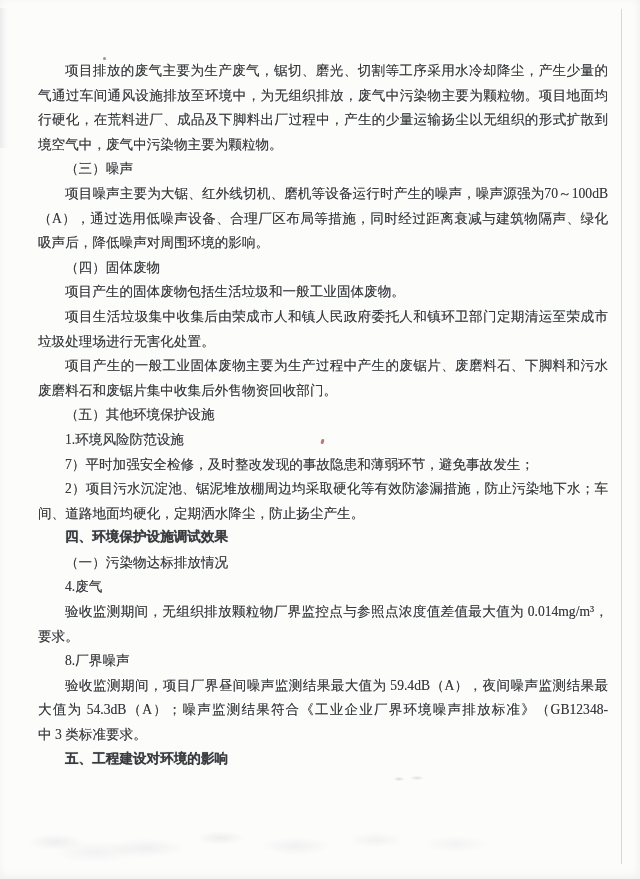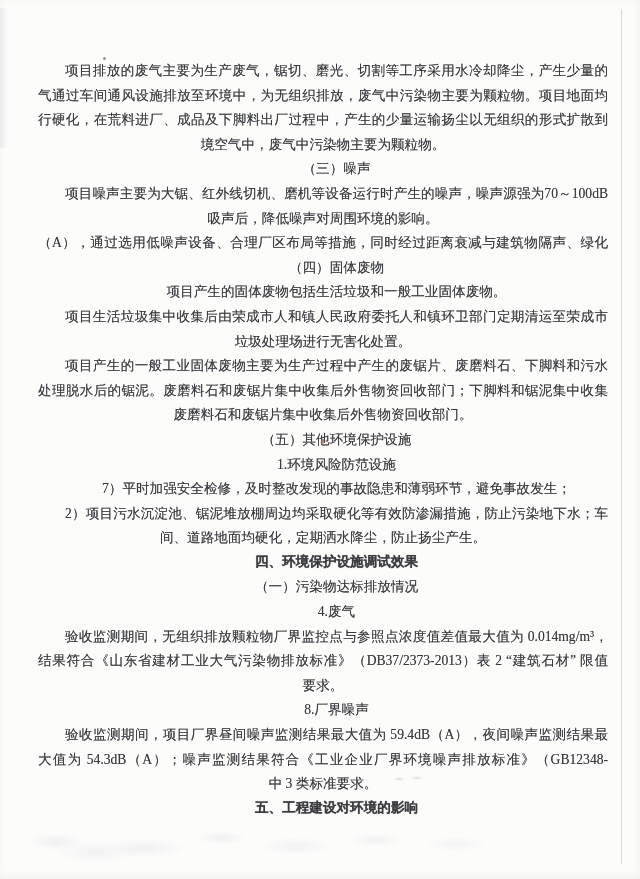--- a/index.html
+++ b/index.html
@@ -27,21 +27,21 @@
     top: 59px;
     width: 570px;
     color: #383a3e;
     font-size: 13.6px;
     text-shadow: 0 0 0.6px rgba(55,57,62,0.55);
   }
   .line {
     height: 24.6px;
     line-height: 24.6px;
     overflow: hidden;
-    text-align: center;
+    text-align: left;
     white-space: pre-wrap;
   }
   .line.fill {
     text-align: justify;
     text-align-last: justify;
   }
   .line.indent {
     text-indent: 27px;
   }
   .line.bold {
@@ -118,39 +118,37 @@
 
 <div class="viewport">
   <div class="page">
     <div class="text-column" id="text-column">
         <div class="line indent fill">项目排放的废气主要为生产废气，锯切、磨光、切割等工序采用水冷却降尘，产生少量的废</div>
         <div class="line fill">气通过车间通风设施排放至环境中，为无组织排放，废气中污染物主要为颗粒物。项目地面均进</div>
         <div class="line fill">行硬化，在荒料进厂、成品及下脚料出厂过程中，产生的少量运输扬尘以无组织的形式扩散到环</div>
         <div class="line">境空气中，废气中污染物主要为颗粒物。</div>
         <div class="line indent">（三）噪声</div>
         <div class="line indent fill">项目噪声主要为大锯、红外线切机、磨机等设备运行时产生的噪声，噪声源强为70～100dB</div>
+        <div class="line fill">（A），通过选用低噪声设备、合理厂区布局等措施，同时经过距离衰减与建筑物隔声、绿化</div>
         <div class="line">吸声后，降低噪声对周围环境的影响。</div>
-        <div class="line fill">（A），通过选用低噪声设备、合理厂区布局等措施，同时经过距离衰减与建筑物隔声、绿化</div>
         <div class="line indent">（四）固体废物</div>
         <div class="line indent">项目产生的固体废物包括生活垃圾和一般工业固体废物。</div>
         <div class="line indent fill">项目生活垃圾集中收集后由荣成市人和镇人民政府委托人和镇环卫部门定期清运至荣成市</div>
         <div class="line">垃圾处理场进行无害化处置。</div>
         <div class="line indent fill">项目产生的一般工业固体废物主要为生产过程中产生的废锯片、废磨料石、下脚料和污水</div>
-        <div class="line fill">处理脱水后的锯泥。废磨料石和废锯片集中收集后外售物资回收部门；下脚料和锯泥集中收集</div>
         <div class="line">废磨料石和废锯片集中收集后外售物资回收部门。</div>
         <div class="line indent">（五）其他环境保护设施</div>
         <div class="line indent">1.环境风险防范设施</div>
         <div class="line indent">7）平时加强安全检修，及时整改发现的事故隐患和薄弱环节，避免事故发生；</div>
         <div class="line indent fill">2）项目污水沉淀池、锯泥堆放棚周边均采取硬化等有效防渗漏措施，防止污染地下水；车</div>
         <div class="line">间、道路地面均硬化，定期洒水降尘，防止扬尘产生。</div>
         <div class="line indent bold">四、环境保护设施调试效果</div>
         <div class="line indent">（一）污染物达标排放情况</div>
         <div class="line indent">4.废气</div>
         <div class="line indent fill">验收监测期间，无组织排放颗粒物厂界监控点与参照点浓度值差值最大值为 0.014mg/m³，</div>
-        <div class="line fill">结果符合《山东省建材工业大气污染物排放标准》（DB37/2373-2013）表 2 “建筑石材” 限值</div>
         <div class="line">要求。</div>
         <div class="line indent">8.厂界噪声</div>
         <div class="line indent fill">验收监测期间，项目厂界昼间噪声监测结果最大值为 59.4dB（A），夜间噪声监测结果最</div>
         <div class="line fill">大值为 54.3dB（A）；噪声监测结果符合《工业企业厂界环境噪声排放标准》（GB12348-2008）</div>
         <div class="line">中 3 类标准要求。</div>
         <div class="line indent bold">五、工程建设对环境的影响</div>
       </div>
     <div class="scan-edge-line"></div>
     <div class="speck-dot"></div>
     <div class="speck-red"></div>

